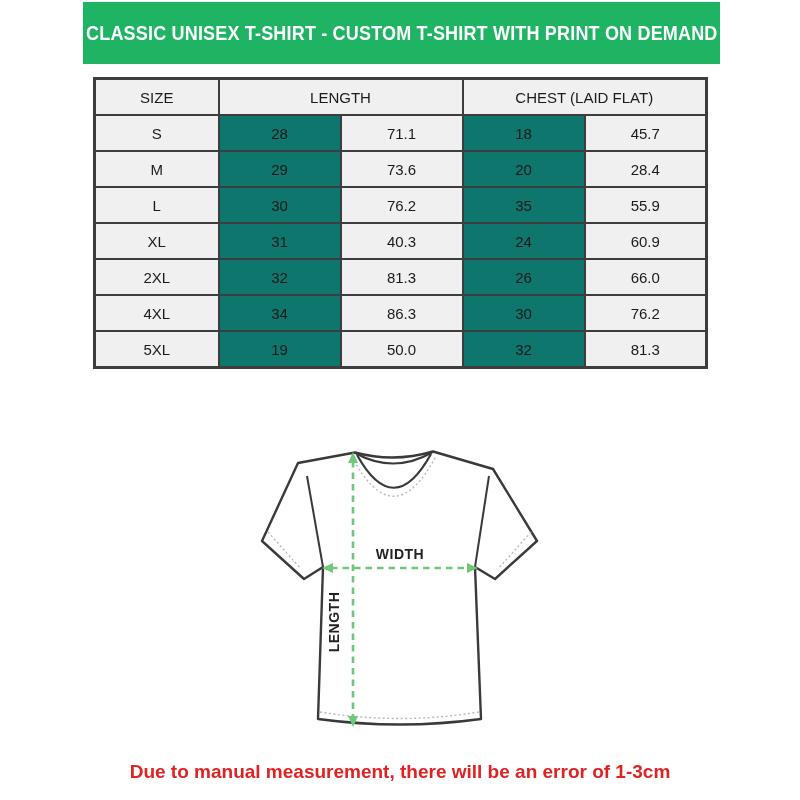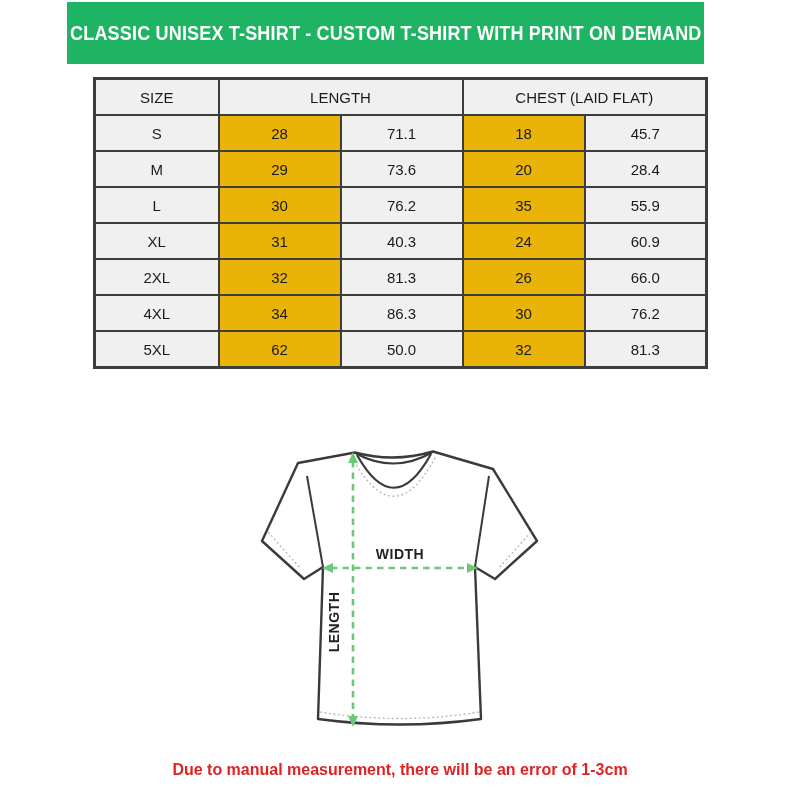--- a/index.html
+++ b/index.html
@@ -2,46 +2,46 @@
 <html><head>
 <meta charset="utf-8">
 <style>
   html,body{margin:0;padding:0;}
   body{
     width:800px;height:800px;background:#ffffff;
     font-family:"Liberation Sans","DejaVu Sans",sans-serif;
     position:relative;overflow:hidden;
   }
   .banner{
-    position:absolute;left:67px;top:2px;width:637px;height:62px;
+    position:absolute;left:83px;top:2px;width:637px;height:62px;
     background:#1eb464;display:flex;align-items:center;justify-content:center;
   }
   .banner-title{
     color:#ffffff;font-weight:bold;font-size:20px;letter-spacing:.2px;
     white-space:nowrap;transform:scaleX(.90);transform-origin:center;
   }
   .table-wrap{position:absolute;left:93px;top:77px;width:614px;}
   table.size-table{
     border-collapse:collapse;table-layout:fixed;width:612px;
     border:3px solid #3d3d3d;
   }
   table.size-table th, table.size-table td{
     border:2px solid #3d3d3d;text-align:center;vertical-align:middle;
     font-weight:normal;font-size:15px;color:#1a1a1a;height:32px;padding:1px 2px;
   }
   .c-gray{background:#f0f0f0;}
-  .c-white{background:#eab308;}
+  .c-white{background:#0f766e;}
   .shirt-svg{position:absolute;left:240px;top:428px;}
   .svg-label{
     font-family:"Liberation Sans","DejaVu Sans",sans-serif;
     font-weight:bold;font-size:14px;fill:#222222;letter-spacing:.5px;
   }
   .note{
     position:absolute;left:0;top:761px;width:800px;text-align:center;
-    color:#e02222;font-weight:bold;font-size:16px;
+    color:#e02222;font-weight:bold;font-size:19px;
   }
 </style>
 </head>
 <body>
 
 <div class="banner">
   <div class="banner-title">CLASSIC UNISEX T-SHIRT - CUSTOM T-SHIRT WITH PRINT ON DEMAND</div>
 </div>
 
 <div class="table-wrap">
@@ -98,21 +98,21 @@
       </tr>
       <tr>
         <td class="c-gray">4XL</td>
         <td class="c-white">34</td>
         <td class="c-gray">86.3</td>
         <td class="c-white">30</td>
         <td class="c-gray">76.2</td>
       </tr>
       <tr>
         <td class="c-gray">5XL</td>
-        <td class="c-white">62</td>
+        <td class="c-white">19</td>
         <td class="c-gray">50.0</td>
         <td class="c-white">32</td>
         <td class="c-gray">81.3</td>
       </tr>
     </tbody>
   </table>
 </div>
 
 <svg class="shirt-svg" width="320" height="330" viewBox="240 428 320 330" xmlns="http://www.w3.org/2000/svg">
 

